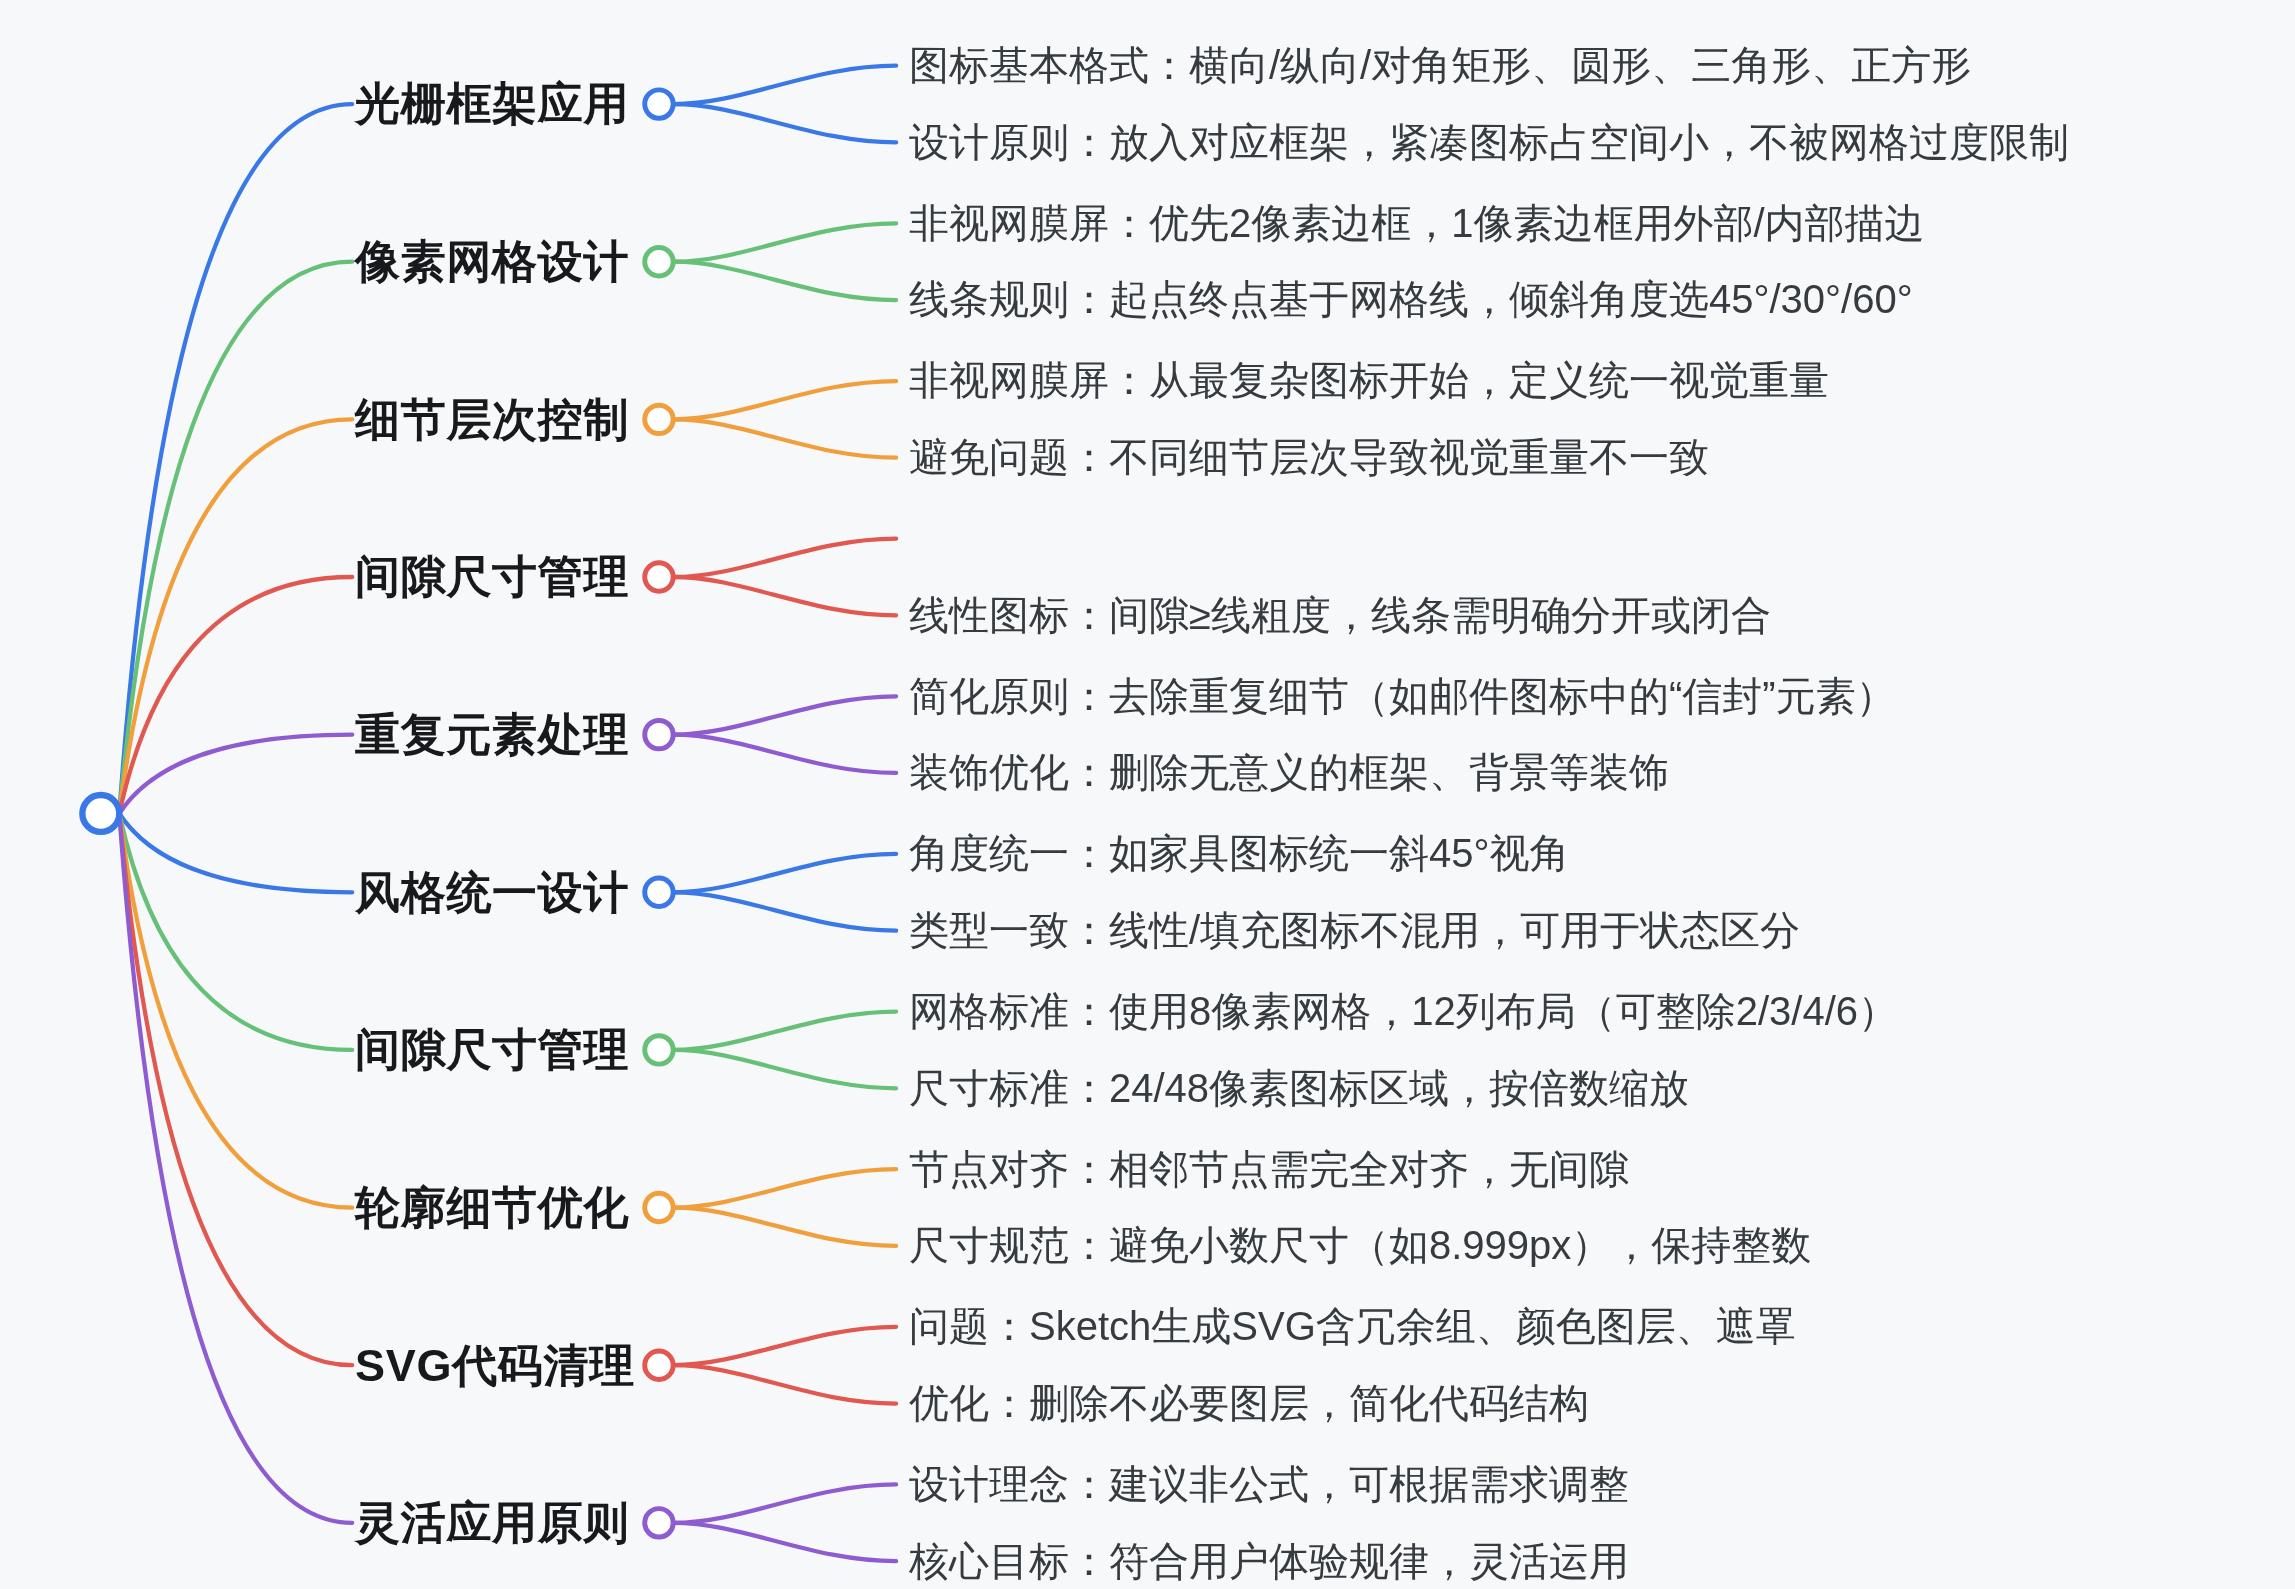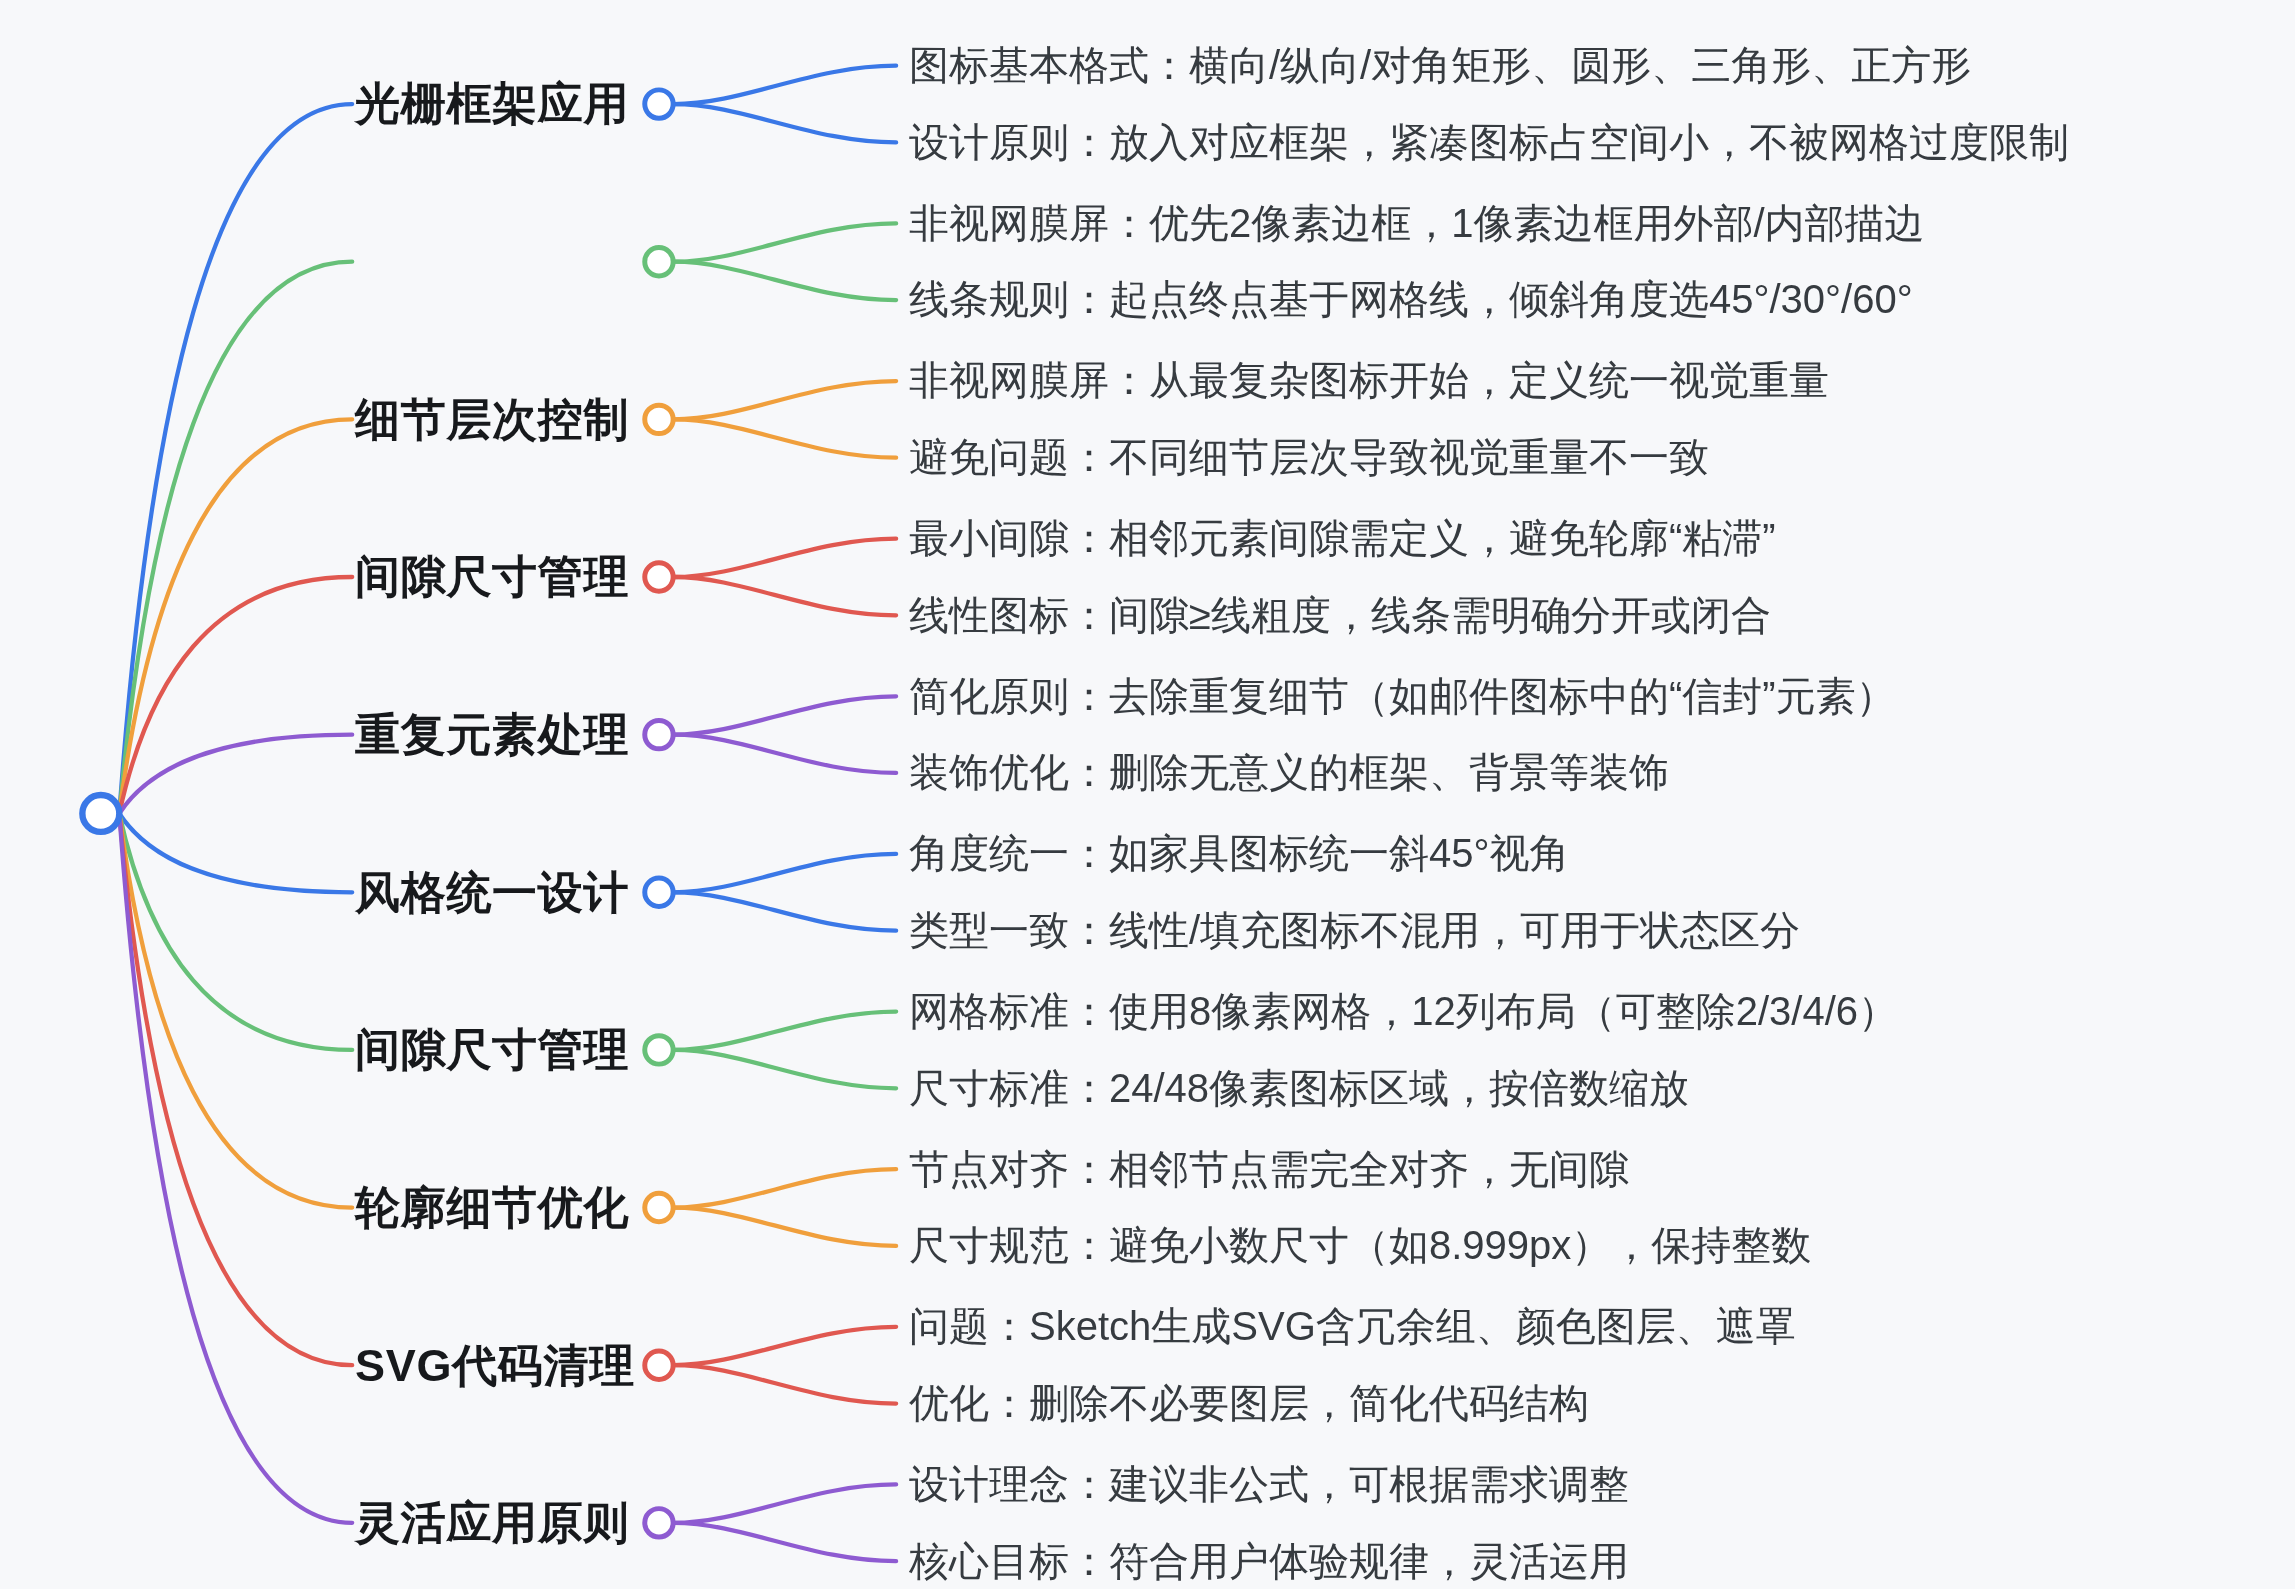--- a/index.html
+++ b/index.html
@@ -77,36 +77,36 @@
     <circle cx="928" cy="812" r="20" fill="#ffffff" stroke="#e05850"></circle>
     <circle cx="928" cy="1034" r="20" fill="#ffffff" stroke="#8e5bd1"></circle>
     <circle cx="928" cy="1256" r="20" fill="#ffffff" stroke="#3a78e7"></circle>
     <circle cx="928" cy="1478" r="20" fill="#ffffff" stroke="#67c078"></circle>
     <circle cx="928" cy="1700" r="20" fill="#ffffff" stroke="#f09f3c"></circle>
     <circle cx="928" cy="1922" r="20" fill="#ffffff" stroke="#e05850"></circle>
     <circle cx="928" cy="2144" r="20" fill="#ffffff" stroke="#8e5bd1"></circle>
   </svg>
 
   <div class="topic" style="top:75px">光栅框架应用</div>
+  <div class="topic" style="top:233px">像素网格设计</div>
   <div class="topic" style="top:391px">细节层次控制</div>
   <div class="topic" style="top:548px">间隙尺寸管理</div>
   <div class="topic" style="top:706px">重复元素处理</div>
   <div class="topic" style="top:864px">风格统一设计</div>
   <div class="topic" style="top:1021px">间隙尺寸管理</div>
   <div class="topic" style="top:1179px">轮廓细节优化</div>
   <div class="topic" style="top:1337px">SVG代码清理</div>
   <div class="topic" style="top:1494px">灵活应用原则</div>
 
   <div class="leaf" style="top:37px">图标基本格式：横向/纵向/对角矩形、圆形、三角形、正方形</div>
   <div class="leaf" style="top:114px">设计原则：放入对应框架，紧凑图标占空间小，不被网格过度限制</div>
   <div class="leaf" style="top:195px">非视网膜屏：优先2像素边框，1像素边框用外部/内部描边</div>
   <div class="leaf" style="top:271px">线条规则：起点终点基于网格线，倾斜角度选45°/30°/60°</div>
   <div class="leaf" style="top:352px">非视网膜屏：从最复杂图标开始，定义统一视觉重量</div>
   <div class="leaf" style="top:429px">避免问题：不同细节层次导致视觉重量不一致</div>
-  <div class="leaf" style="top:510px">最小间隙：相邻元素间隙需定义，避免轮廓“粘滞”</div>
   <div class="leaf" style="top:587px">线性图标：间隙≥线粗度，线条需明确分开或闭合</div>
   <div class="leaf" style="top:668px">简化原则：去除重复细节（如邮件图标中的“信封”元素）</div>
   <div class="leaf" style="top:744px">装饰优化：删除无意义的框架、背景等装饰</div>
   <div class="leaf" style="top:825px">角度统一：如家具图标统一斜45°视角</div>
   <div class="leaf" style="top:902px">类型一致：线性/填充图标不混用，可用于状态区分</div>
   <div class="leaf" style="top:983px">网格标准：使用8像素网格，12列布局（可整除2/3/4/6）</div>
   <div class="leaf" style="top:1060px">尺寸标准：24/48像素图标区域，按倍数缩放</div>
   <div class="leaf" style="top:1141px">节点对齐：相邻节点需完全对齐，无间隙</div>
   <div class="leaf" style="top:1217px">尺寸规范：避免小数尺寸（如8.999px），保持整数</div>
   <div class="leaf" style="top:1298px">问题：Sketch生成SVG含冗余组、颜色图层、遮罩</div>

